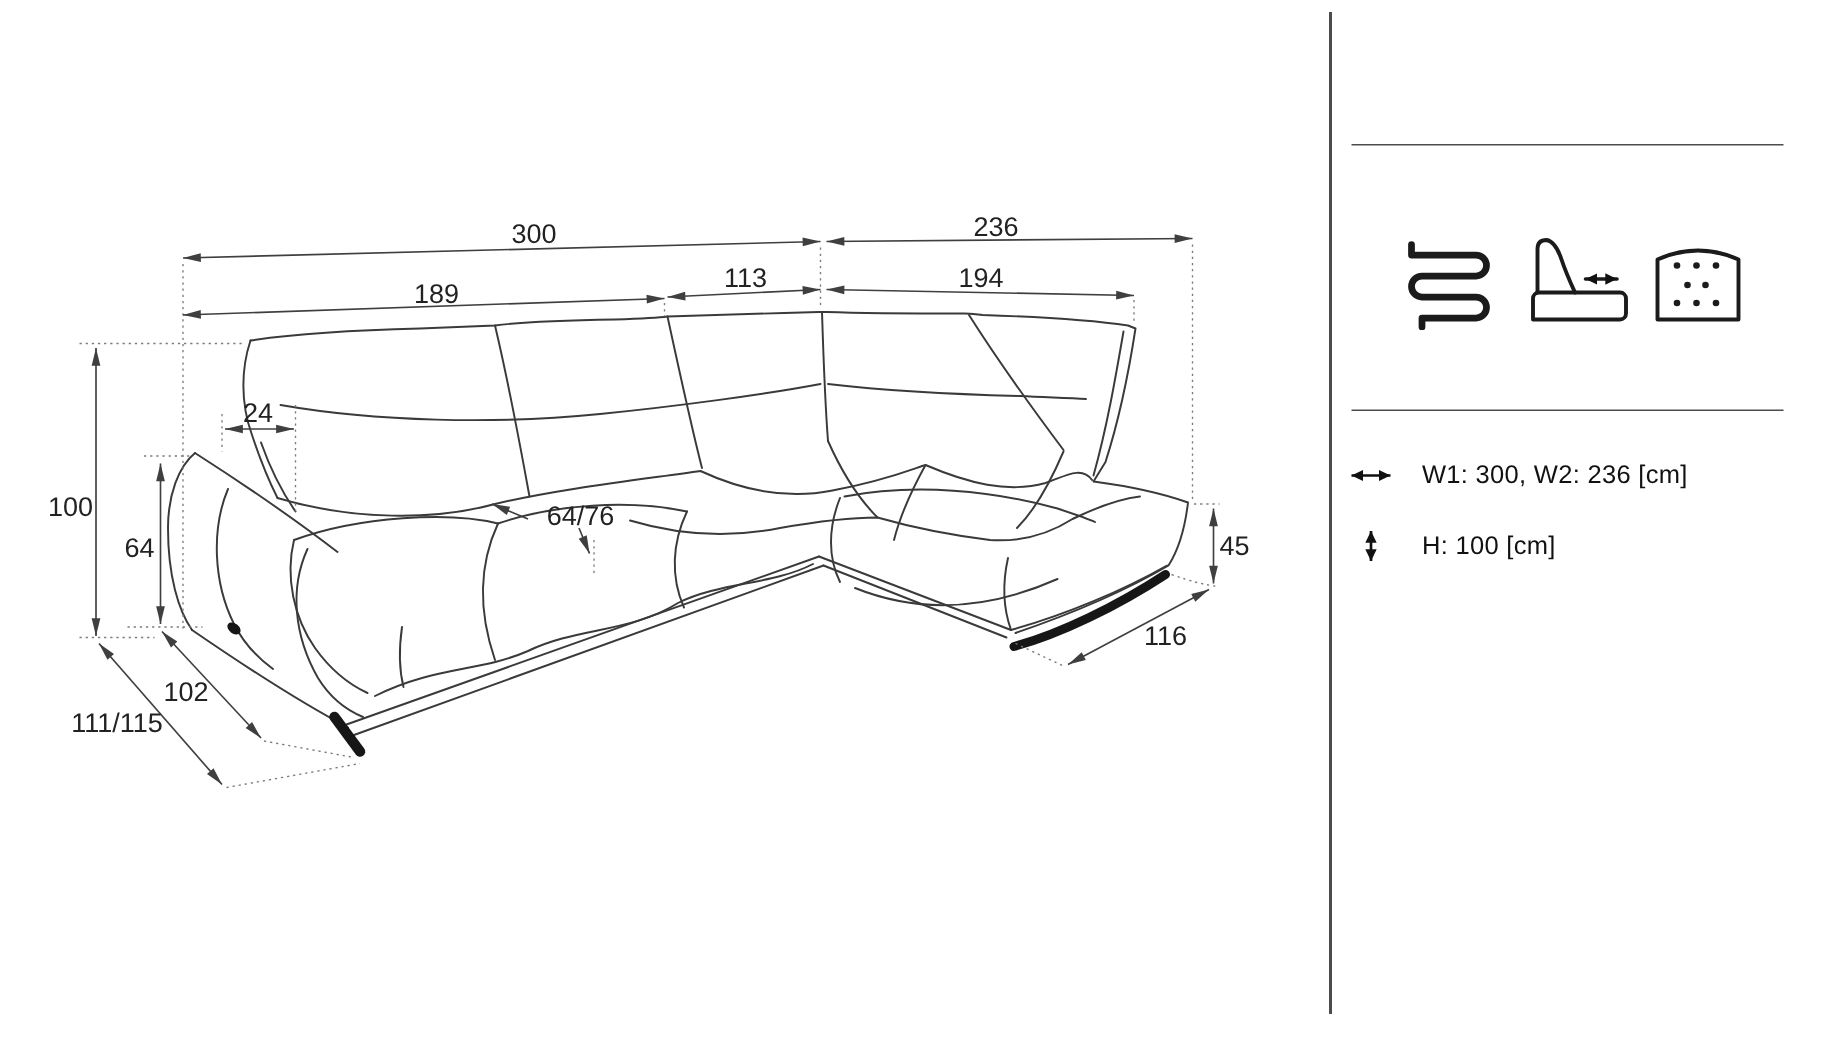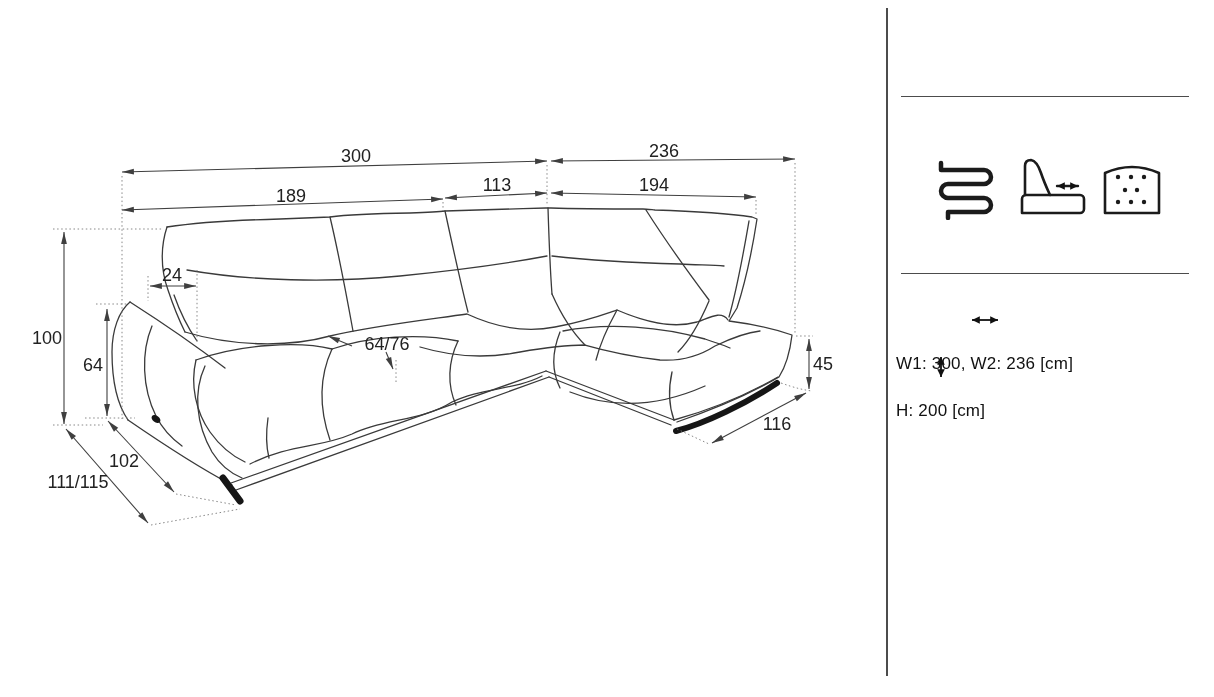--- a/index.html
+++ b/index.html
@@ -23,21 +23,21 @@
   }
   .panel-rule{
     position:absolute;left:901px;width:288px;height:0;
     border-top:1.6px solid #4c4c4c;
   }
   .rule-top{top:96px;}
   .rule-bottom{top:273px;}
   .icons-row{position:absolute;left:930px;top:155px;}
   .spec-row{
     position:absolute;left:896px;height:30px;
-    display:flex;align-items:center;gap:16px;flex-direction:column;
+    display:flex;align-items:center;gap:16px;
   }
   .spec-row .spec-label{
     font-size:17px;color:#111111;white-space:nowrap;letter-spacing:0.2px;
   }
   .spec-1{top:302px;}
   .spec-2{top:349px;}
   .spec-3{top:399px;}
   .spec-arrow{width:36px;height:28px;flex:0 0 36px;}
 </style>
 </head>
@@ -214,17 +214,17 @@
     <svg class="spec-arrow" viewBox="0 0 36 28">
       <path d="M5,14 H31" stroke="#111111" stroke-width="1.8" fill="none" marker-start="url(#aui)" marker-end="url(#aui)"></path>
     </svg>
     <span class="spec-label">W1: 300, W2: 236 [cm]</span>
   </div>
 
   <div class="spec-row spec-2">
     <svg class="spec-arrow" viewBox="0 0 36 28">
       <path d="M18,4 V24" stroke="#111111" stroke-width="1.8" fill="none" marker-start="url(#aui)" marker-end="url(#aui)"></path>
     </svg>
-    <span class="spec-label">H: 200 [cm]</span>
+    <span class="spec-label">H: 100 [cm]</span>
   </div>
 
 
 </div>
 
 </body></html>

